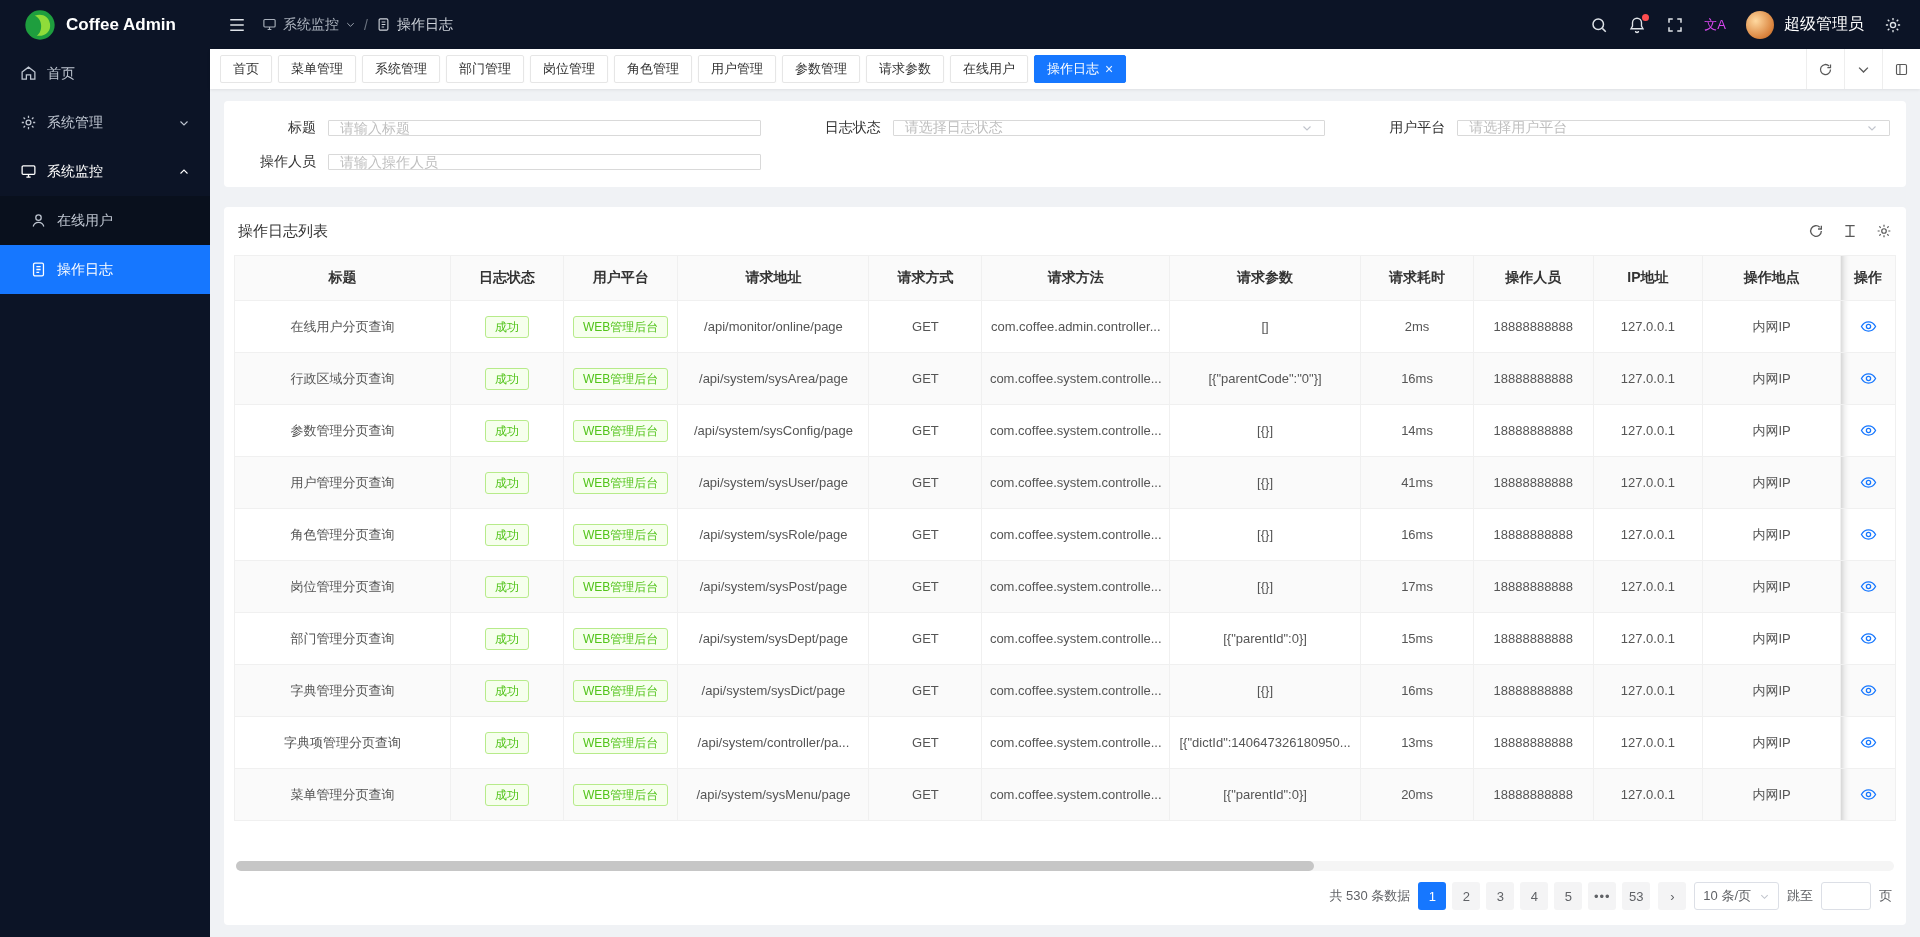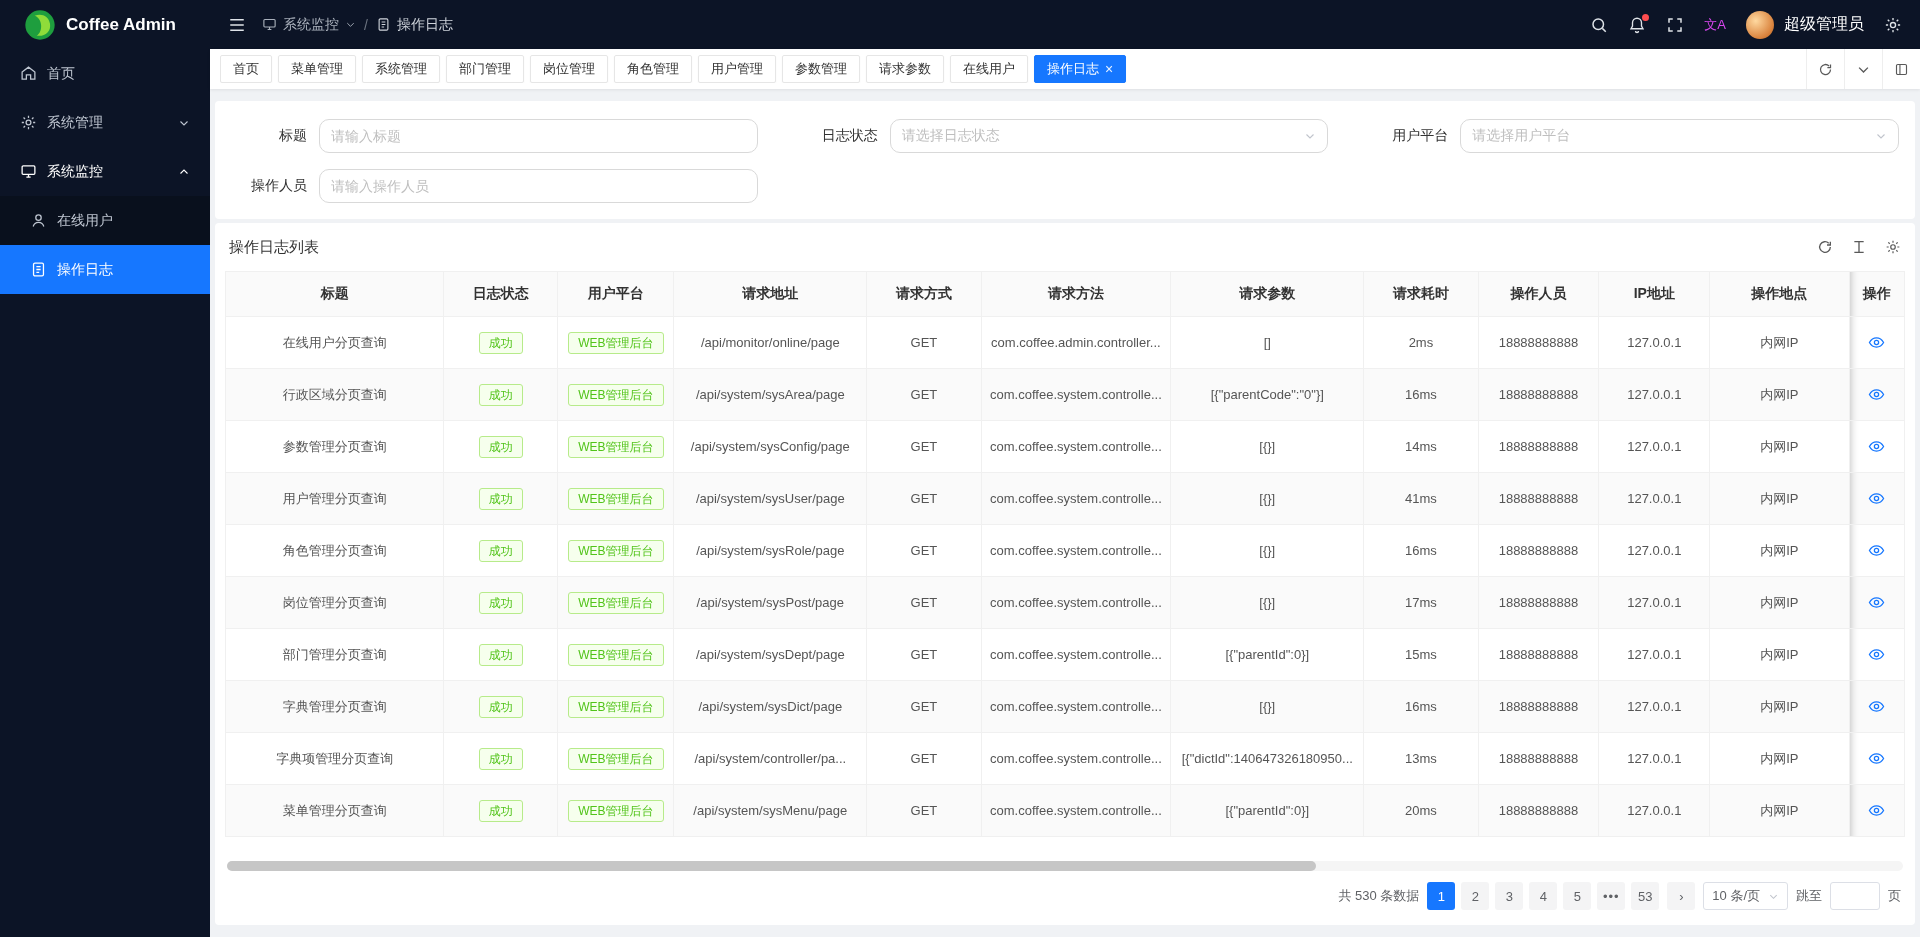--- a/index.html
+++ b/index.html
@@ -40,29 +40,29 @@
   .tabbar { height:40px; flex-shrink:0; background:#fff; display:flex; align-items:center; padding-left:10px; box-shadow:0 1px 3px rgba(0,0,0,0.08); position:relative; z-index:2; }
   .tabs { display:flex; align-items:center; gap:6px; flex:1; overflow:hidden; }
   .tab { height:28px; display:inline-flex; align-items:center; gap:6px; padding:0 12px; background:#fff; border:1px solid #e6e6e6; border-radius:2px; font-size:13px; color:#333; cursor:pointer; box-shadow:0 1px 2px rgba(0,0,0,0.04); white-space:nowrap; }
   .tab.active { background:#1677ff; border-color:#1677ff; color:#fff; }
   .tab-close { font-size:14px; line-height:1; opacity:0.9; }
   .tab-controls { display:flex; align-items:center; height:100%; }
   .tab-ctrl { width:38px; height:100%; display:flex; align-items:center; justify-content:center; border-left:1px solid #eee; color:#595959; cursor:pointer; }
   .tab-ctrl svg { width:15px; height:15px; }
 
   
-  .content { flex:1; background:#f0f2f5; padding:12px 5px; display:flex; flex-direction:column; gap:4px; overflow:hidden; min-height:0; }
+  .content { flex:1; background:#f0f2f5; padding:12px 14px; display:flex; flex-direction:column; gap:20px; overflow:hidden; min-height:0; }
   .card { background:#fff; border-radius:4px; }
 
   
   .filter-card { padding:18px 16px 16px; flex-shrink:0; }
   .filter-grid { display:grid; grid-template-columns:1fr 1fr 1fr; column-gap:44px; row-gap:16px; }
   .field { display:flex; align-items:center; min-width:0; }
   .field .flabel { width:76px; flex-shrink:0; text-align:right; margin-right:12px; font-size:14px; color:#333; white-space:nowrap; }
-  .control { flex:1; height:34px; border:1px solid #d9d9d9; border-radius:10px; background:#fff; font-size:14px; min-width:0; }
+  .control { flex:1; height:16px; border:1px solid #d9d9d9; border-radius:1px; background:#fff; font-size:14px; min-width:0; }
   input.control { padding:0 11px; color:#333; outline:none; font-family:inherit; }
   input.control::placeholder { color:#bfbfbf; }
   .select { display:flex; align-items:center; justify-content:space-between; padding:0 11px; cursor:pointer; }
   .select .ph { color:#bfbfbf; overflow:hidden; white-space:nowrap; }
   .select svg { width:12px; height:12px; color:#c0c4cc; flex-shrink:0; }
   .actions { grid-column:2 / 4; display:flex; align-items:center; justify-content:flex-end; gap:12px; }
   .btn { height:32px; display:inline-flex; align-items:center; gap:6px; padding:0 15px; border-radius:4px; font-size:14px; cursor:pointer; border:1px solid transparent; font-family:inherit; }
   .btn svg { width:14px; height:14px; }
   .btn-reset { background:#f4f5f7; border-color:#dcdfe6; color:#333; }
   .btn-primary { background:#1677ff; color:#fff; }

